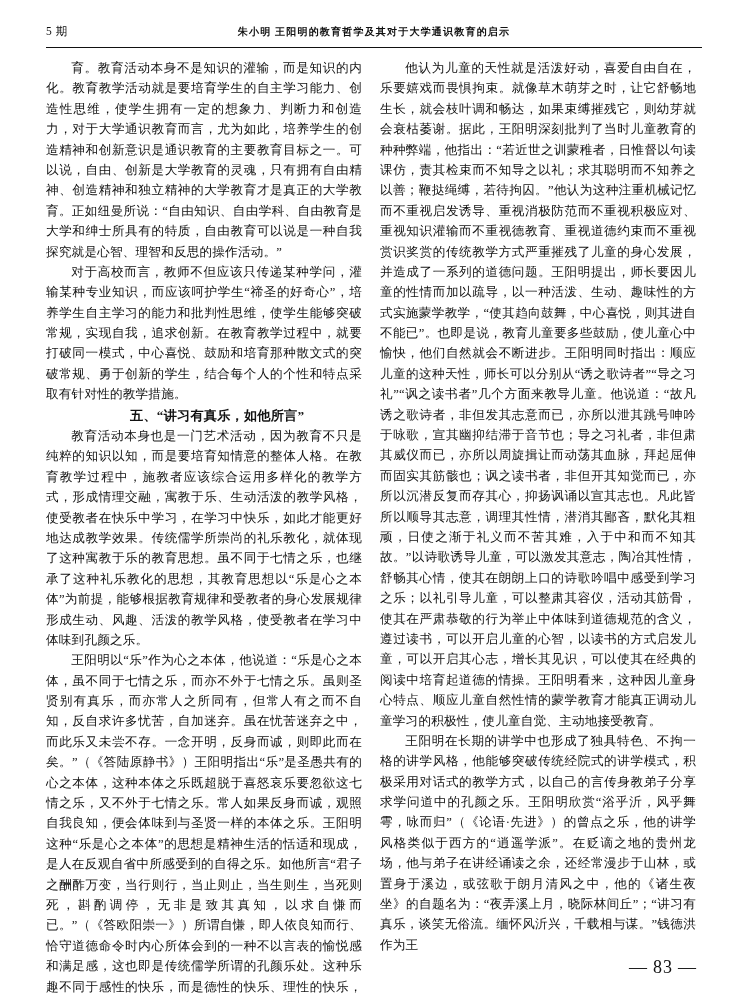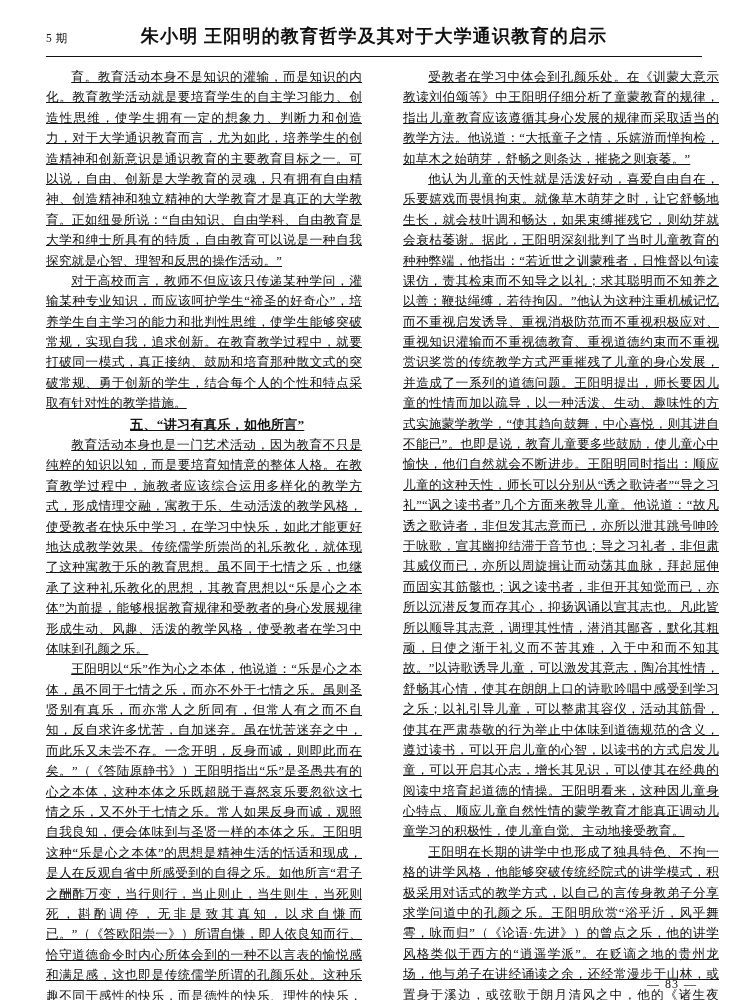--- a/index.html
+++ b/index.html
@@ -32,38 +32,37 @@
   }
   .header .issue {
     width: 86px;
     flex: 0 0 86px;
     font-size: 11.5px;
     color: #111;
   }
   .header .htitle {
     flex: 1;
     text-align: center;
-    font-size: 18px;
+    font-size: 10px;
     font-weight: bold;
     letter-spacing: 1.2px;
   }
   .header .hright {
     width: 86px;
     flex: 0 0 86px;
   }
   .rule {
     border-top: 1.6px solid #111;
     margin: 2px 0 10px 0;
   }
   
   .columns {
     display: flex;
-    gap: 41px;
+    gap: 18px;
     height: 905px;
-    text-decoration: underline;
   }
   .col {
     width: 316px;
     flex: 0 0 316px;
     font-size: 12.6px;
     line-height: 1.62;
     text-align: justify;
     text-justify: inter-ideograph;
   }
   .col p {
@@ -75,23 +74,23 @@
     margin: 9px 0 7px 0;
     text-align: center;
     font-size: 13.2px;
     font-weight: bold;
     text-indent: 0;
     letter-spacing: 1px;
   }
   
   .footer {
     position: absolute;
-    bottom: 8px;
+    bottom: 22px;
     right: 46px;
-    font-size: 12px;
+    font-size: 18px;
     letter-spacing: 1px;
   }
   .footer .dash {
     display: inline-block;
     margin: 0 5px;
   }
 </style>
 </head>
 <body>
 
@@ -101,29 +100,28 @@
     <div class="issue">5 期</div>
     <div class="htitle">朱小明    王阳明的教育哲学及其对于大学通识教育的启示</div>
     <div class="hright"></div>
   </div>
   <div class="rule"></div>
 
   <div class="columns">
 
     <div class="col">
       <p>育。教育活动本身不是知识的灌输，而是知识的内化。教育教学活动就是要培育学生的自主学习能力、创造性思维，使学生拥有一定的想象力、判断力和创造力，对于大学通识教育而言，尤为如此，培养学生的创造精神和创新意识是通识教育的主要教育目标之一。可以说，自由、创新是大学教育的灵魂，只有拥有自由精神、创造精神和独立精神的大学教育才是真正的大学教育。正如纽曼所说：“自由知识、自由学科、自由教育是大学和绅士所具有的特质，自由教育可以说是一种自我探究就是心智、理智和反思的操作活动。”</p>
-      <p>对于高校而言，教师不但应该只传递某种学问，灌输某种专业知识，而应该呵护学生“禘圣的好奇心”，培养学生自主学习的能力和批判性思维，使学生能够突破常规，实现自我，追求创新。在教育教学过程中，就要打破同一模式，真正接纳、鼓励和培育那种散文式的突破常规、勇于创新的学生，结合每个人的个性和特点采取有针对性的教学措施。</p>
+      <p>对于高校而言，教师不但应该只传递某种学问，灌输某种专业知识，而应该呵护学生“禘圣的好奇心”，培养学生自主学习的能力和批判性思维，使学生能够突破常规，实现自我，追求创新。在教育教学过程中，就要打破同一模式，中心喜悦、鼓励和培育那种散文式的突破常规、勇于创新的学生，结合每个人的个性和特点采取有针对性的教学措施。</p>
       <p class="section-head">五、“讲习有真乐，如他所言”</p>
       <p>教育活动本身也是一门艺术活动，因为教育不只是纯粹的知识以知，而是要培育知情意的整体人格。在教育教学过程中，施教者应该综合运用多样化的教学方式，形成情理交融，寓教于乐、生动活泼的教学风格，使受教者在快乐中学习，在学习中快乐，如此才能更好地达成教学效果。传统儒学所崇尚的礼乐教化，就体现了这种寓教于乐的教育思想。虽不同于七情之乐，也继承了这种礼乐教化的思想，其教育思想以“乐是心之本体”为前提，能够根据教育规律和受教者的身心发展规律形成生动、风趣、活泼的教学风格，使受教者在学习中体味到孔颜之乐。</p>
       <p>王阳明以“乐”作为心之本体，他说道：“乐是心之本体，虽不同于七情之乐，而亦不外于七情之乐。虽则圣贤别有真乐，而亦常人之所同有，但常人有之而不自知，反自求许多忧苦，自加迷弃。虽在忧苦迷弃之中，而此乐又未尝不存。一念开明，反身而诚，则即此而在矣。”（《答陆原静书》）王阳明指出“乐”是圣愚共有的心之本体，这种本体之乐既超脱于喜怒哀乐要忽欲这七情之乐，又不外于七情之乐。常人如果反身而诚，观照自我良知，便会体味到与圣贤一样的本体之乐。王阳明这种“乐是心之本体”的思想是精神生活的恬适和现成，是人在反观自省中所感受到的自得之乐。如他所言“君子之酬酢万变，当行则行，当止则止，当生则生，当死则死，斟酌调停，无非是致其真知，以求自慊而已。”（《答欧阳崇一》）所谓自慊，即人依良知而行、恰守道德命令时内心所体会到的一种不以言表的愉悦感和满足感，这也即是传统儒学所谓的孔颜乐处。这种乐趣不同于感性的快乐，而是德性的快乐、理性的快乐，这种快乐能够使人超越于外在环境的限制而达到内心的自足。</p>
 
     </div>
 
     <div class="col">
-      <p>受教者在学习中体会到孔颜乐处。在《训蒙大意示教读刘伯颂等》中王阳明仔细分析了童蒙教育的规律，指出儿童教育应该遵循其身心发展的规律而采取适当的教学方法。他说道：“大抵童子之情，乐嬉游而惮拘检，如草木之始萌芽，舒畅之则条达，摧挠之则衰萎。”</p>
       <p>他认为儿童的天性就是活泼好动，喜爱自由自在，乐要嬉戏而畏惧拘束。就像草木萌芽之时，让它舒畅地生长，就会枝叶调和畅达，如果束缚摧残它，则幼芽就会衰枯萎谢。据此，王阳明深刻批判了当时儿童教育的种种弊端，他指出：“若近世之训蒙稚者，日惟督以句读课仿，责其检束而不知导之以礼；求其聪明而不知养之以善；鞭挞绳缚，若待拘囚。”他认为这种注重机械记忆而不重视启发诱导、重视消极防范而不重视积极应对、重视知识灌输而不重视德教育、重视道德约束而不重视赏识奖赏的传统教学方式严重摧残了儿童的身心发展，并造成了一系列的道德问题。王阳明提出，师长要因儿童的性情而加以疏导，以一种活泼、生动、趣味性的方式实施蒙学教学，“使其趋向鼓舞，中心喜悦，则其进自不能已”。也即是说，教育儿童要多些鼓励，使儿童心中愉快，他们自然就会不断进步。王阳明同时指出：顺应儿童的这种天性，师长可以分别从“诱之歌诗者”“导之习礼”“讽之读书者”几个方面来教导儿童。他说道：“故凡诱之歌诗者，非但发其志意而已，亦所以泄其跳号呻吟于咏歌，宣其幽抑结滞于音节也；导之习礼者，非但肃其威仪而已，亦所以周旋揖让而动荡其血脉，拜起屈伸而固实其筋骸也；讽之读书者，非但开其知觉而已，亦所以沉潜反复而存其心，抑扬讽诵以宣其志也。凡此皆所以顺导其志意，调理其性情，潜消其鄙吝，默化其粗顽，日使之渐于礼义而不苦其难，入于中和而不知其故。”以诗歌诱导儿童，可以激发其意志，陶冶其性情，舒畅其心情，使其在朗朗上口的诗歌吟唱中感受到学习之乐；以礼引导儿童，可以整肃其容仪，活动其筋骨，使其在严肃恭敬的行为举止中体味到道德规范的含义，遵过读书，可以开启儿童的心智，以读书的方式启发儿童，可以开启其心志，增长其见识，可以使其在经典的阅读中培育起道德的情操。王阳明看来，这种因儿童身心特点、顺应儿童自然性情的蒙学教育才能真正调动儿童学习的积极性，使儿童自觉、主动地接受教育。</p>
       <p>王阳明在长期的讲学中也形成了独具特色、不拘一格的讲学风格，他能够突破传统经院式的讲学模式，积极采用对话式的教学方式，以自己的言传身教弟子分享求学问道中的孔颜之乐。王阳明欣赏“浴乎沂，风乎舞雩，咏而归”（《论语·先进》）的曾点之乐，他的讲学风格类似于西方的“逍遥学派”。在贬谪之地的贵州龙场，他与弟子在讲经诵读之余，还经常漫步于山林，或置身于溪边，或弦歌于朗月清风之中，他的《诸生夜坐》的自题名为：“夜弄溪上月，晓际林间丘”；“讲习有真乐，谈笑无俗流。缅怀风沂兴，千载相与谋。”钱德洪作为王</p>
     </div>
 
   </div>
 
   <div class="footer">
     <span class="dash">—</span><span>83</span><span class="dash">—</span>
   </div>
 

